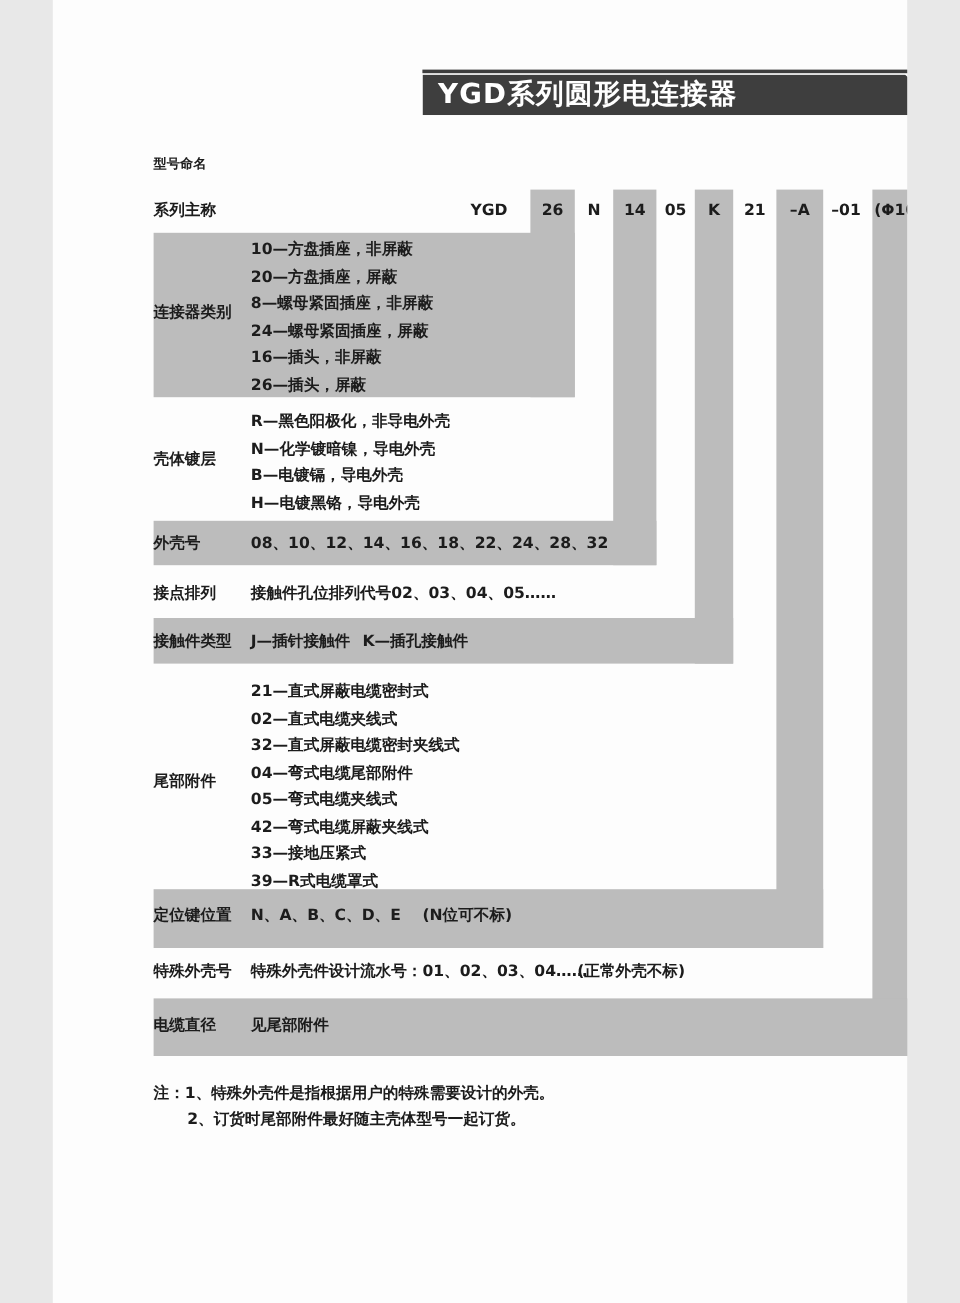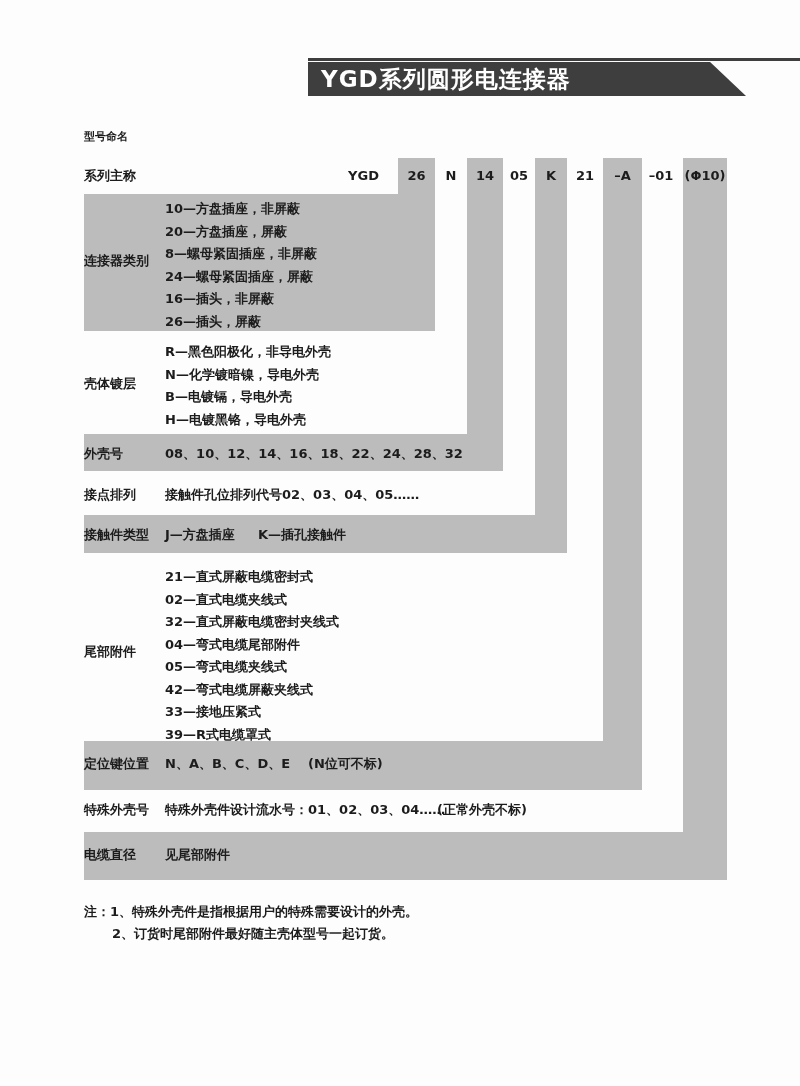--- a/index.html
+++ b/index.html
@@ -1,17 +1,17 @@
 <!DOCTYPE html>
 <html><head>
 <meta charset="utf-8">
 <style>
   html,body{margin:0;padding:0;background:#e8e8e8;}
   .page{
-    position:relative;width:800px;height:1086px;margin:0 auto;
+    position:relative;width:712px;height:1086px;margin:0 auto;
     background:#fdfdfd;overflow:hidden;
     font-family:"DejaVu Sans","Liberation Sans",sans-serif;
     color:#1c1c1c;
   }
   .abs{position:absolute;}
   .gray{background:#bcbcbc;}
   .topline{background:#3e3e3e;}
   .banner{
     background:#3e3e3e;
     clip-path:polygon(0 0, 91.8% 0, 100% 100%, 0 100%);
@@ -87,21 +87,21 @@
     <div>R—黑色阳极化，非导电外壳</div>
     <div>N—化学镀暗镍，导电外壳</div>
     <div>B—电镀镉，导电外壳</div>
     <div>H—电镀黑铬，导电外壳</div>
   </div>
 
   <div class="abs val" style="left:165px;top:447px;">08、10、12、14、16、18、22、24、28、32</div>
 
   <div class="abs val" style="left:165px;top:488px;">接触件孔位排列代号02、03、04、05……</div>
 
-  <div class="abs val" style="left:165px;top:528px;">J—方盘插座</div>
+  <div class="abs val" style="left:165px;top:528px;">J—插针接触件</div>
   <div class="abs val" style="left:258px;top:528px;">K—插孔接触件</div>
 
   <div class="abs items" style="left:165px;top:566px;">
     <div>21—直式屏蔽电缆密封式</div>
     <div>02—直式电缆夹线式</div>
     <div>32—直式屏蔽电缆密封夹线式</div>
     <div>04—弯式电缆尾部附件</div>
     <div>05—弯式电缆夹线式</div>
     <div>42—弯式电缆屏蔽夹线式</div>
     <div>33—接地压紧式</div>

